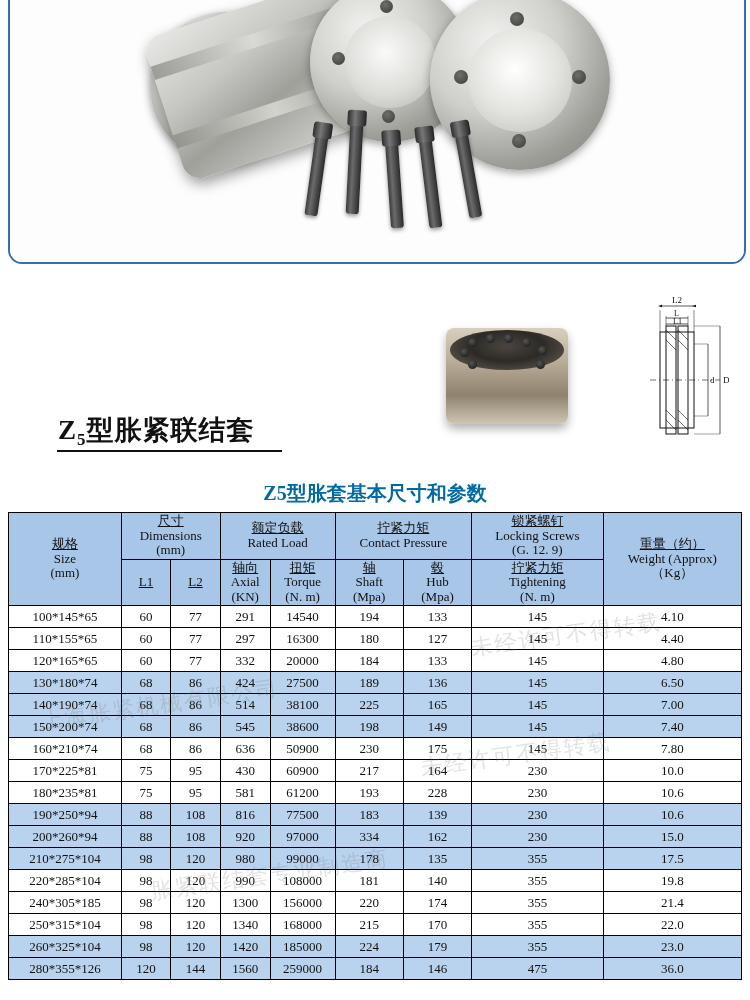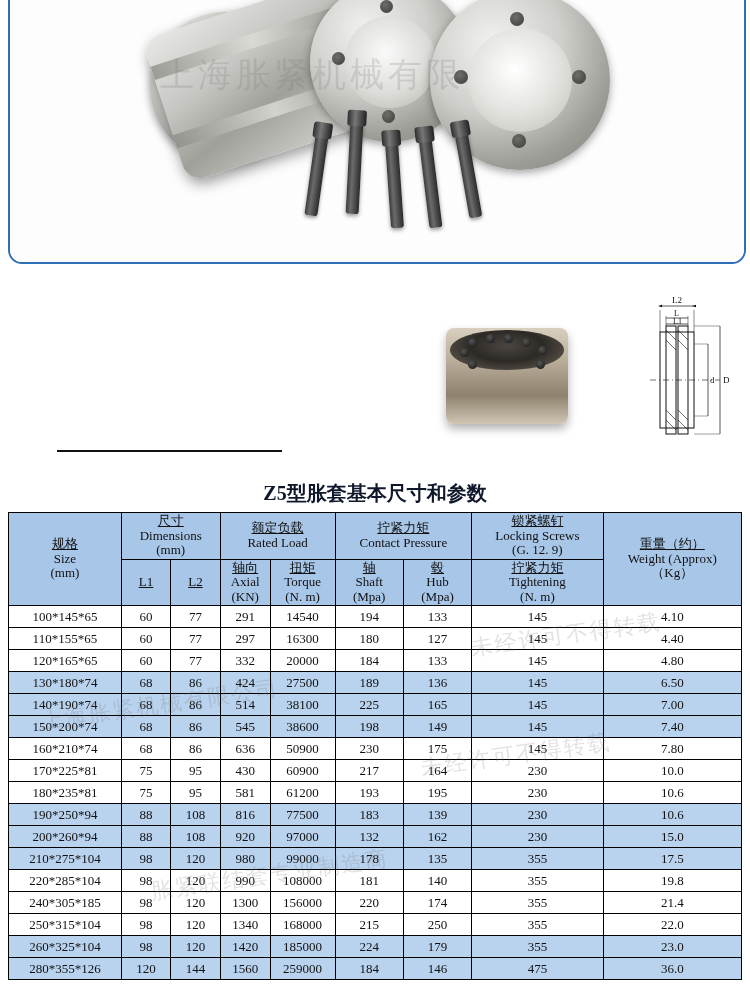--- a/index.html
+++ b/index.html
@@ -174,21 +174,21 @@
 
   
   .table-title {
     position: absolute;
     left: 0;
     top: 480px;
     width: 750px;
     text-align: center;
     font-size: 20px;
     font-weight: bold;
-    color: #0f172a;
+    color: #0369a1;
     font-family: "Liberation Serif", serif;
   }
 
   
   .spec-table {
     position: absolute;
     left: 8px;
     top: 512px;
     width: 734px;
     border-collapse: collapse;
@@ -278,26 +278,26 @@
     <div class="bolt" style="left:378px;top:200px;height:86px;transform:rotate(-4deg);">
         <span class="head"></span>
       </div>
     <div class="bolt" style="left:414px;top:196px;height:90px;transform:rotate(-7deg);">
         <span class="head"></span>
       </div>
     <div class="bolt" style="left:452px;top:190px;height:86px;transform:rotate(-10deg);">
         <span class="head"></span>
       </div>
 
-    <div class="watermark" style="left:150px;top:110px;">上海胀紧机械有限</div>
   </div>
 </div>
 
 <div class="figure-area">
 
+  <div class="title-heading"><span>Z</span><span class="sub">5</span><span>型胀紧联结套</span></div>
   <div class="title-underline"></div>
 
   <div class="product-photo">
     <div class="top-face"></div>
     <div class="screw" style="left:22px;top:10px;"></div>
     <div class="screw" style="left:40px;top:6px;"></div>
     <div class="screw" style="left:58px;top:6px;"></div>
     <div class="screw" style="left:76px;top:10px;"></div>
     <div class="screw" style="left:92px;top:18px;"></div>
     <div class="screw" style="left:14px;top:20px;"></div>
@@ -512,42 +512,42 @@
         <td>230</td>
         <td>10.0</td>
       </tr>
       <tr class="row-white">
         <td>180*235*81</td>
         <td>75</td>
         <td>95</td>
         <td>581</td>
         <td>61200</td>
         <td>193</td>
-        <td>195</td>
+        <td>228</td>
         <td>230</td>
         <td>10.6</td>
       </tr>
       <tr class="row-blue">
         <td>190*250*94</td>
         <td>88</td>
         <td>108</td>
         <td>816</td>
         <td>77500</td>
         <td>183</td>
         <td>139</td>
         <td>230</td>
         <td>10.6</td>
       </tr>
       <tr class="row-blue">
         <td>200*260*94</td>
         <td>88</td>
         <td>108</td>
         <td>920</td>
         <td>97000</td>
-        <td>132</td>
+        <td>334</td>
         <td>162</td>
         <td>230</td>
         <td>15.0</td>
       </tr>
       <tr class="row-blue">
         <td>210*275*104</td>
         <td>98</td>
         <td>120</td>
         <td>980</td>
         <td>99000</td>
@@ -578,21 +578,21 @@
         <td>355</td>
         <td>21.4</td>
       </tr>
       <tr class="row-white">
         <td>250*315*104</td>
         <td>98</td>
         <td>120</td>
         <td>1340</td>
         <td>168000</td>
         <td>215</td>
-        <td>250</td>
+        <td>170</td>
         <td>355</td>
         <td>22.0</td>
       </tr>
       <tr class="row-blue">
         <td>260*325*104</td>
         <td>98</td>
         <td>120</td>
         <td>1420</td>
         <td>185000</td>
         <td>224</td>

